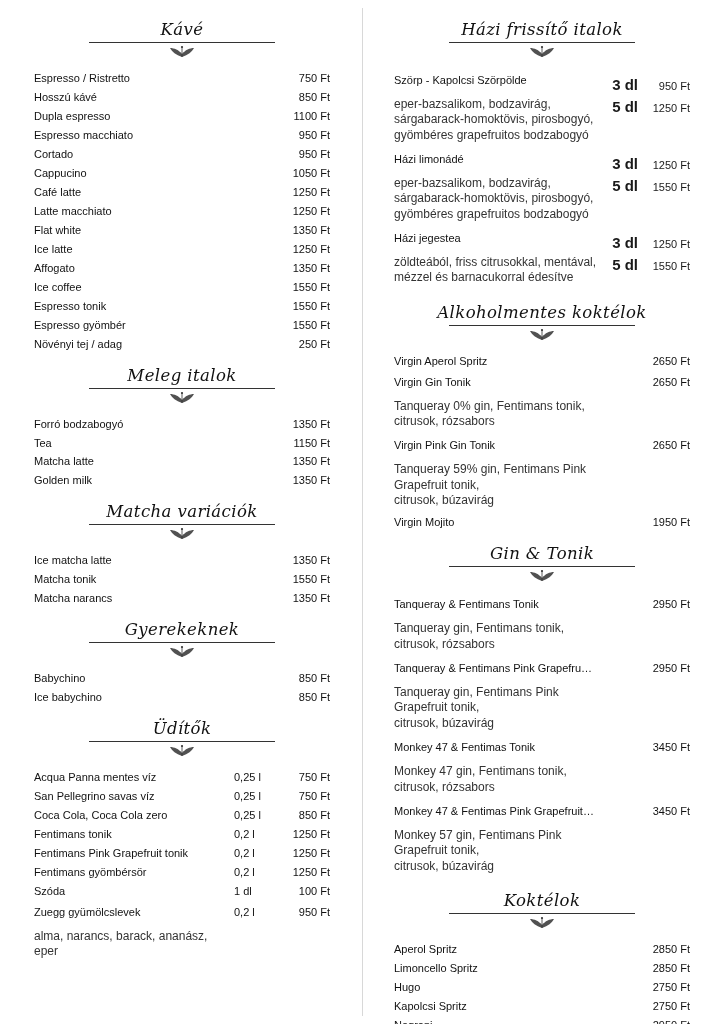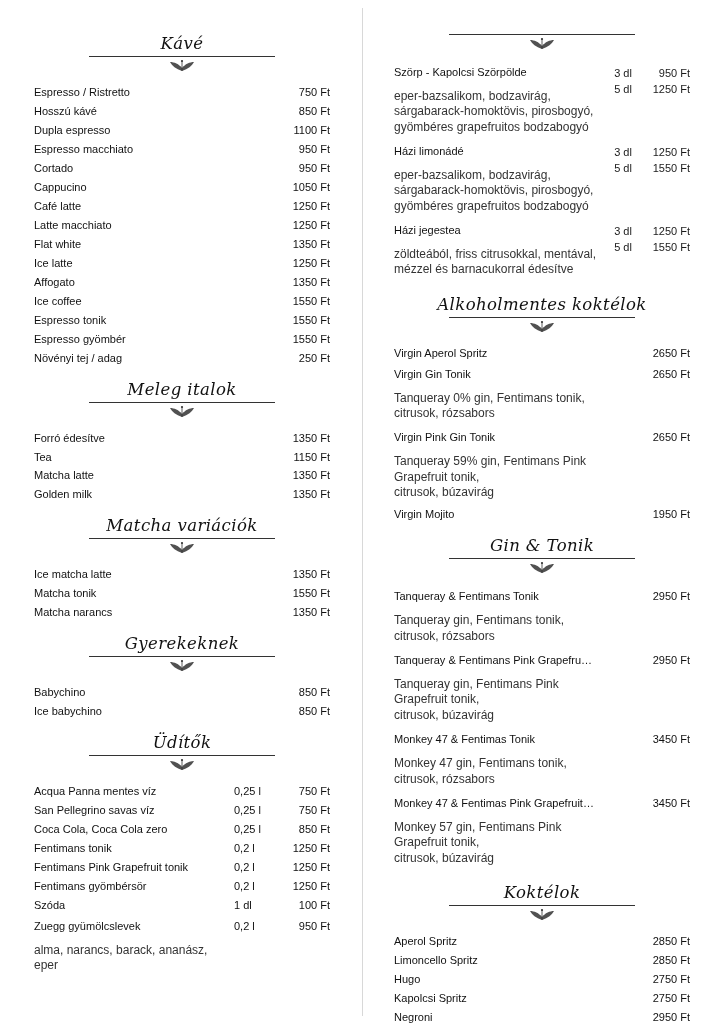--- a/index.html
+++ b/index.html
@@ -12,21 +12,21 @@
     background: #ffffff;
     font-family: "Liberation Sans", sans-serif;
     color: #1a1a1a;
     overflow: hidden;
   }
   .page {
     position: relative;
     width: 724px;
     height: 1024px;
     box-sizing: border-box;
-    padding: 24px 0 0 0;
+    padding: 10px 0 0 0;
   }
   
   .divider {
     position: absolute;
     left: 362px;
     top: 8px;
     width: 1px;
     height: 1008px;
     background: #d8d8d8;
   }
@@ -125,23 +125,24 @@
     display: flex;
     flex-direction: column;
     align-items: flex-end;
   }
   .multi-line {
     display: flex;
     align-items: baseline;
     line-height: 1.45;
   }
   .multi-line .m-vol {
-    font-size: 11px;
+    font-size: 15px;
     width: 30px;
-    text-align: center;
+    text-align: right;
+    font-weight: bold;
   }
   .multi-line .m-price {
     font-size: 11px;
     width: 52px;
     text-align: right;
   }
   .tall { padding-top: 5px; padding-bottom: 5px; }
 </style>
 </head>
 <body>
@@ -272,21 +273,21 @@
               <svg viewBox="0 0 44 14" width="44" height="14">
                 <path d="M22 2 L22 12" stroke="currentColor" stroke-width="0.8" fill="none"></path>
                 <path d="M22 12 C16 10, 12 7, 10 3 C14 3, 19 5, 22 9 Z" fill="currentColor" opacity="0.85"></path>
                 <path d="M22 12 C28 10, 32 7, 34 3 C30 3, 25 5, 22 9 Z" fill="currentColor" opacity="0.85"></path>
                 <circle cx="22" cy="2" r="1.1" fill="currentColor"></circle>
               </svg>
             </div></div>
           <div class="items">
             <div class="row">
               <div class="name-wrap">
-                <div class="name">Forró édesítve</div>
+                <div class="name">Forró bodzabogyó</div>
               </div>
               <div class="vol"></div>
               <div class="price">1350 Ft</div>
             </div>
             <div class="row">
               <div class="name-wrap">
                 <div class="name">Tea</div>
               </div>
               <div class="vol"></div>
               <div class="price">1150 Ft</div>
@@ -431,21 +432,21 @@
                 <div class="desc">alma, narancs, barack, ananász, eper</div>
               </div>
               <div class="vol">0,2 l</div>
               <div class="price">950 Ft</div>
             </div>
           </div>
         </div>
       </div>
     <div class="col col-right">
         <div class="section">
-          <div class="sect-head"><div class="sect-rule"></div><div class="sect-orn">
+          <div class="sect-head"><div class="sect-title">Házi frissítő italok</div><div class="sect-rule"></div><div class="sect-orn">
               <svg viewBox="0 0 44 14" width="44" height="14">
                 <path d="M22 2 L22 12" stroke="currentColor" stroke-width="0.8" fill="none"></path>
                 <path d="M22 12 C16 10, 12 7, 10 3 C14 3, 19 5, 22 9 Z" fill="currentColor" opacity="0.85"></path>
                 <path d="M22 12 C28 10, 32 7, 34 3 C30 3, 25 5, 22 9 Z" fill="currentColor" opacity="0.85"></path>
                 <circle cx="22" cy="2" r="1.1" fill="currentColor"></circle>
               </svg>
             </div></div>
           <div class="items">
             <div class="row tall">
               <div class="name-wrap">

